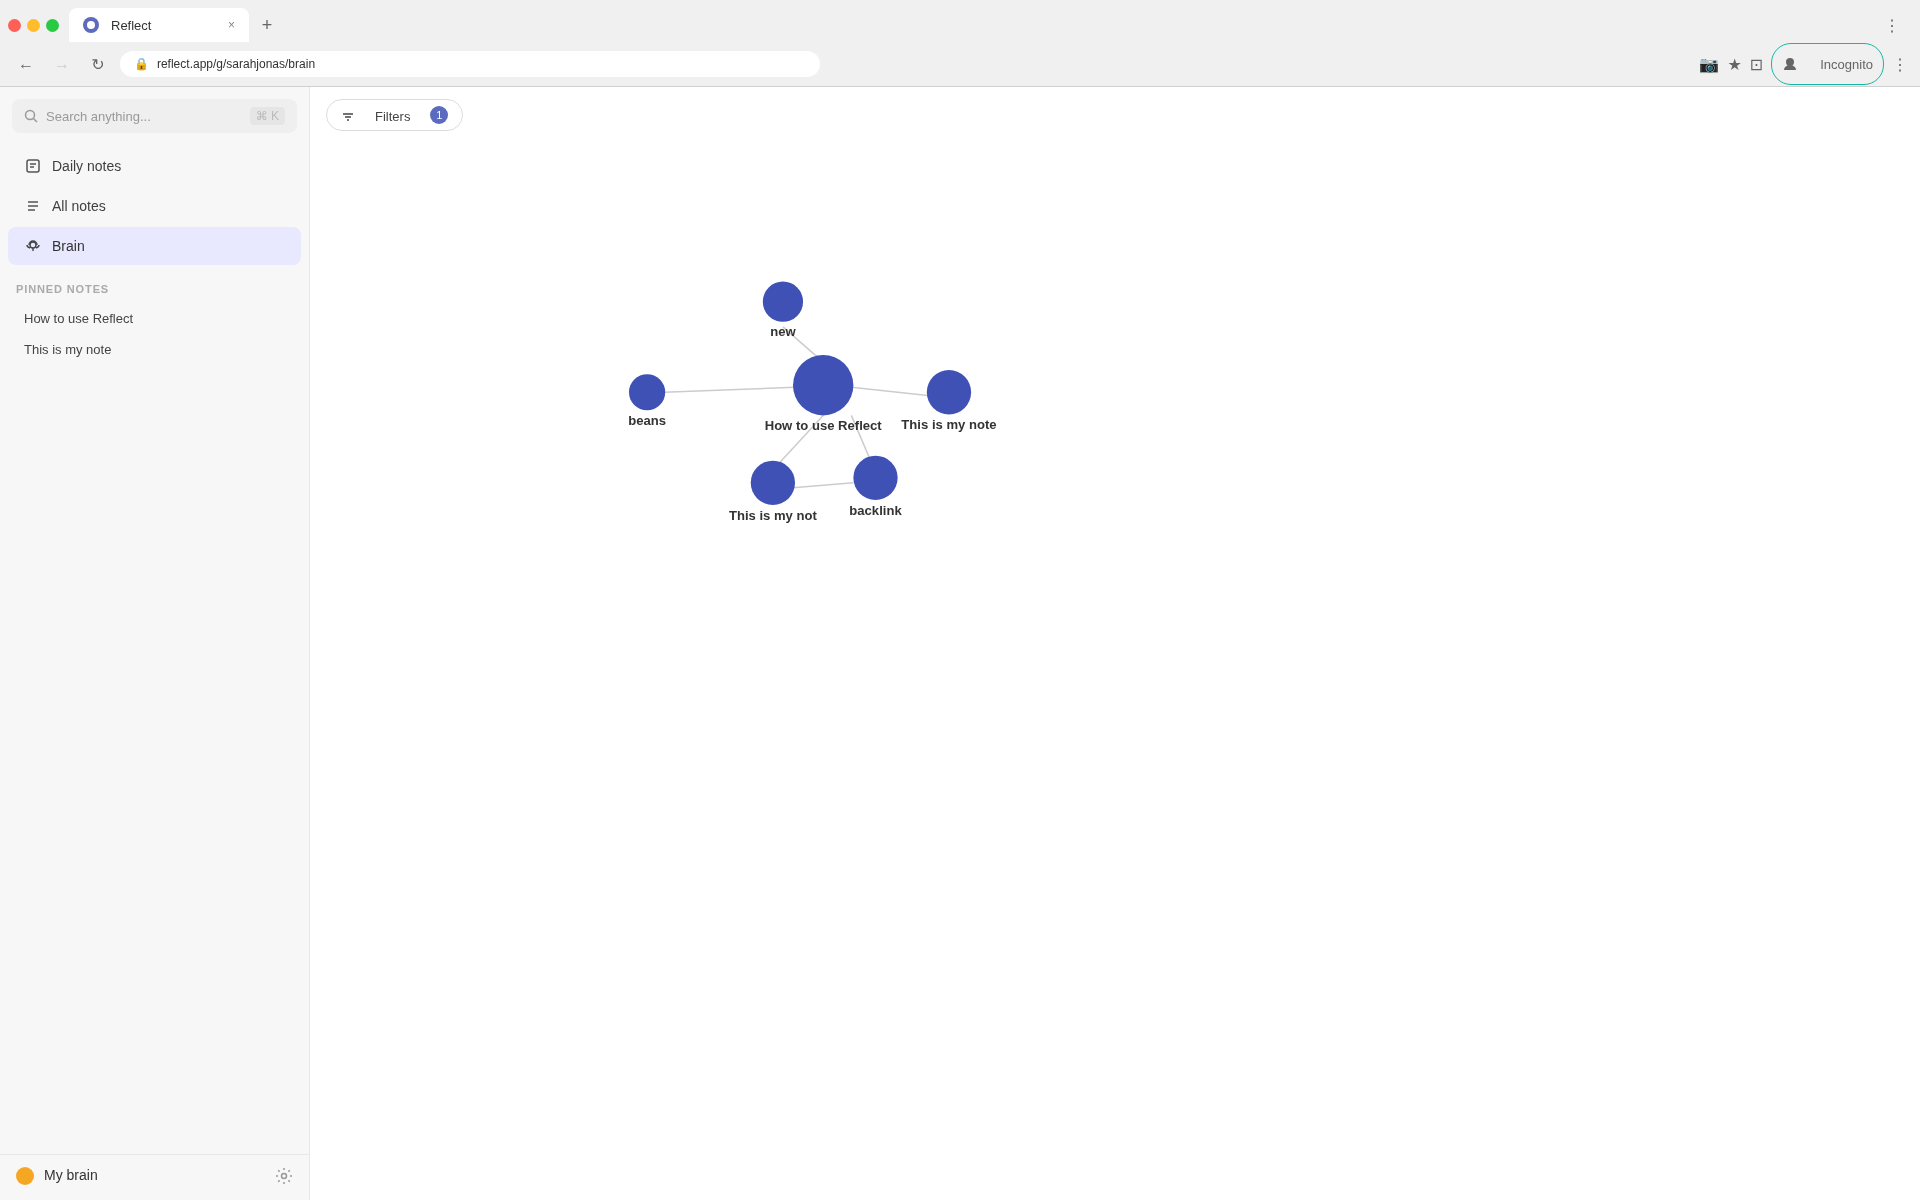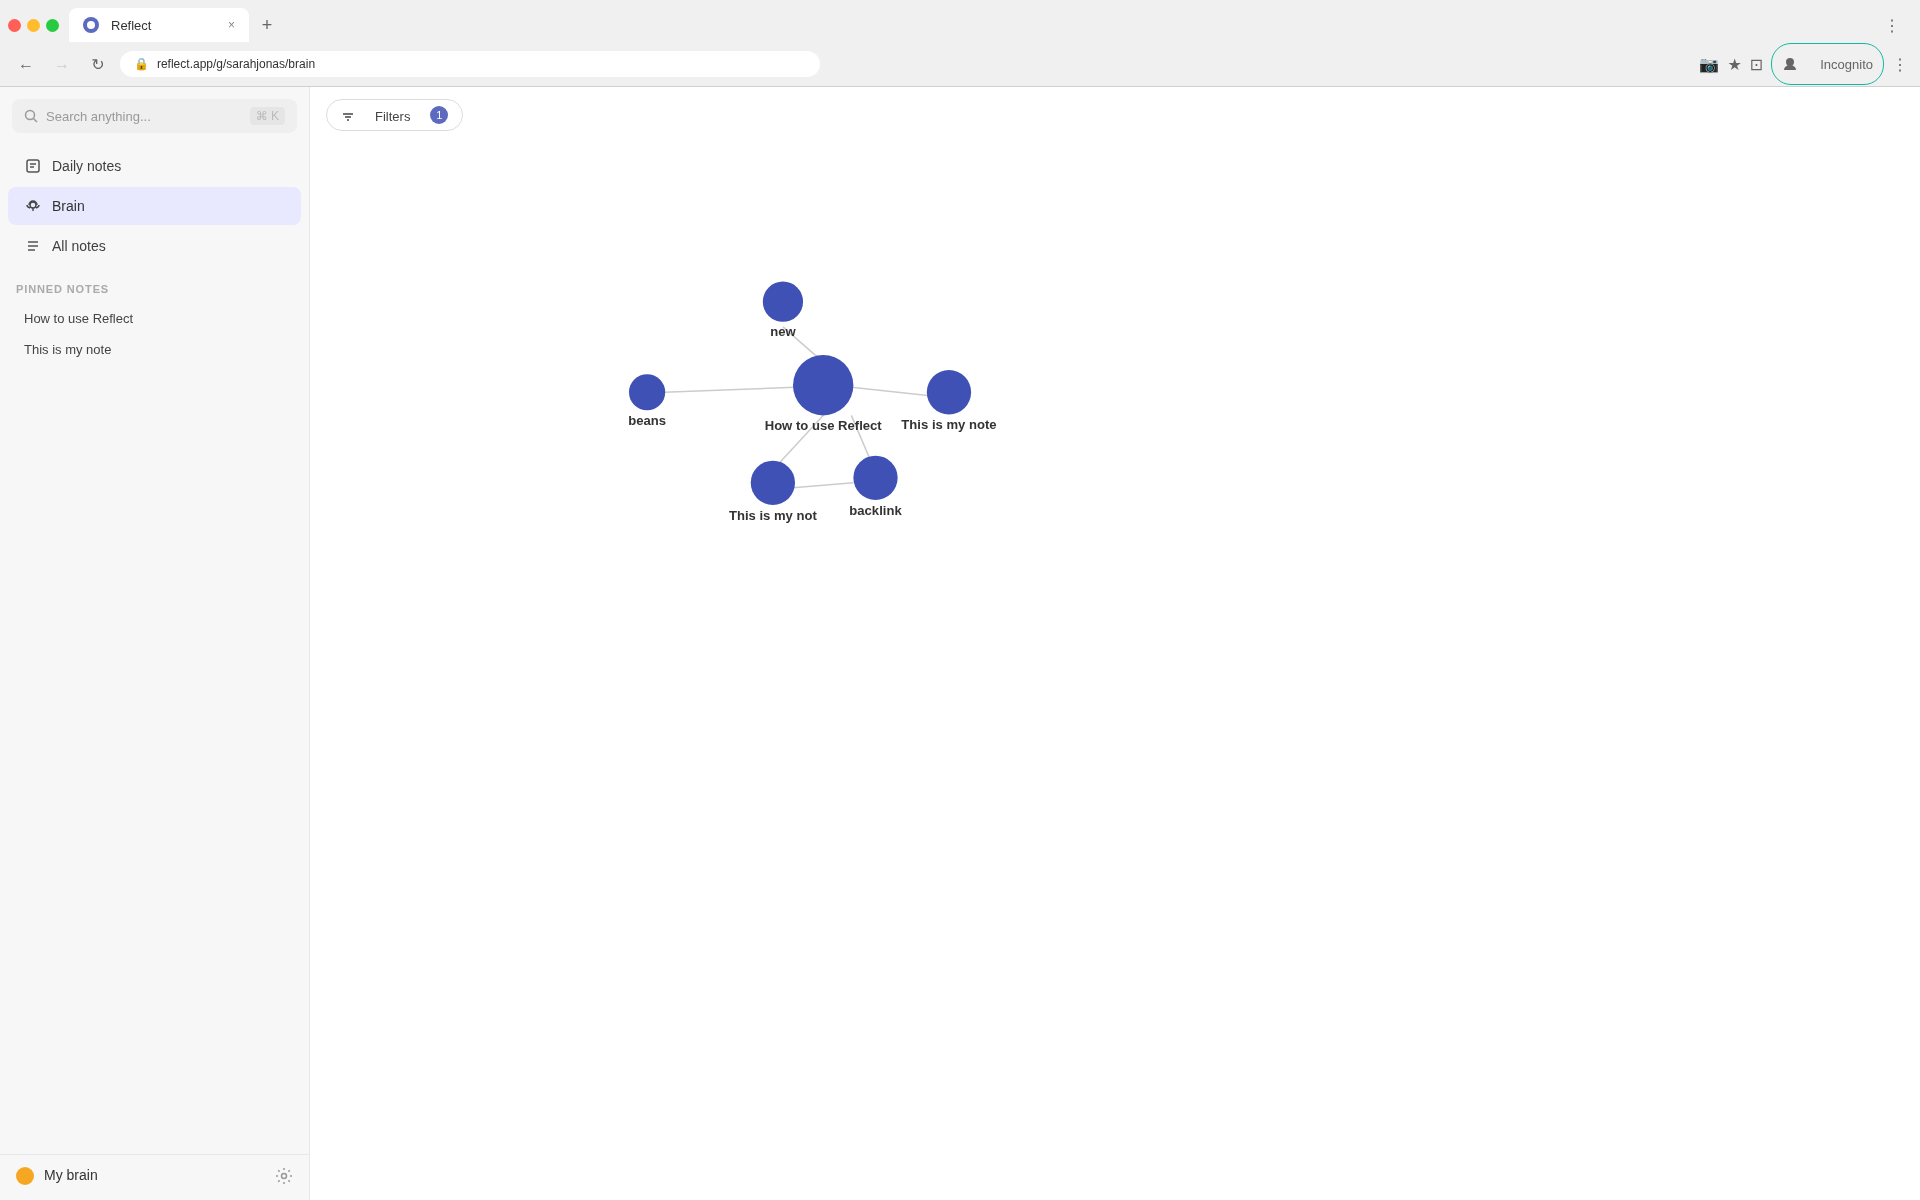--- a/index.html
+++ b/index.html
@@ -129,42 +129,42 @@
         <span class="sidebar-item-icon">
           <svg width="16" height="16" viewBox="0 0 16 16" fill="none">
             <rect x="2" y="2" width="12" height="12" rx="2" stroke="#555" stroke-width="1.5"></rect>
             <line x1="5" y1="6" x2="11" y2="6" stroke="#555" stroke-width="1.5"></line>
             <line x1="5" y1="9" x2="9" y2="9" stroke="#555" stroke-width="1.5"></line>
           </svg>
         </span>
         <span>Daily notes</span>
       </div>
 
+      <div class="sidebar-item">
+        <span class="sidebar-item-icon">
+          <svg width="16" height="16" viewBox="0 0 16 16" fill="none">
+            <line x1="3" y1="4" x2="13" y2="4" stroke="#555" stroke-width="1.5"></line>
+            <line x1="3" y1="8" x2="13" y2="8" stroke="#555" stroke-width="1.5"></line>
+            <line x1="3" y1="12" x2="10" y2="12" stroke="#555" stroke-width="1.5"></line>
+          </svg>
+        </span>
+        <span>All notes</span>
+      </div>
+
       <div class="sidebar-item active">
         <span class="sidebar-item-icon">
           <svg width="16" height="16" viewBox="0 0 16 16" fill="none">
             <circle cx="8" cy="7" r="3" stroke="#444" stroke-width="1.4"></circle>
             <path d="M4 7c0-2.2 1.8-4 4-4s4 1.8 4 4" stroke="#444" stroke-width="1.4"></path>
             <path d="M5 10c-1.5-.5-3-1.8-3-3" stroke="#444" stroke-width="1.4"></path>
             <path d="M11 10c1.5-.5 3-1.8 3-3" stroke="#444" stroke-width="1.4"></path>
             <line x1="8" y1="10" x2="8" y2="13" stroke="#444" stroke-width="1.4"></line>
           </svg>
         </span>
         <span>Brain</span>
-      </div>
-
-      <div class="sidebar-item">
-        <span class="sidebar-item-icon">
-          <svg width="16" height="16" viewBox="0 0 16 16" fill="none">
-            <line x1="3" y1="4" x2="13" y2="4" stroke="#555" stroke-width="1.5"></line>
-            <line x1="3" y1="8" x2="13" y2="8" stroke="#555" stroke-width="1.5"></line>
-            <line x1="3" y1="12" x2="10" y2="12" stroke="#555" stroke-width="1.5"></line>
-          </svg>
-        </span>
-        <span>All notes</span>
       </div>
     </div>
 
     <div class="pinned-section">
       <div class="pinned-label">PINNED NOTES</div>
       <div class="pinned-item">How to use Reflect</div>
       <div class="pinned-item">This is my note</div>
     </div>
 
     <div class="sidebar-footer">

